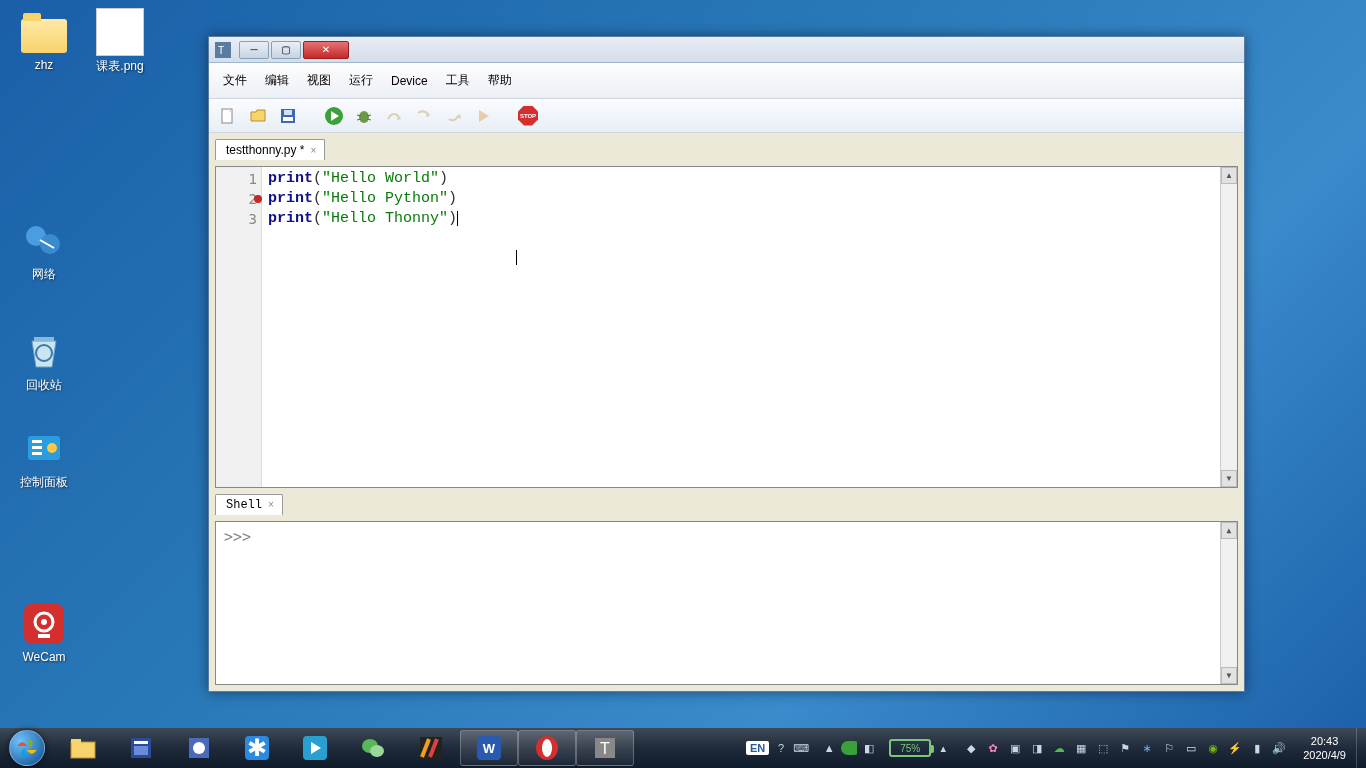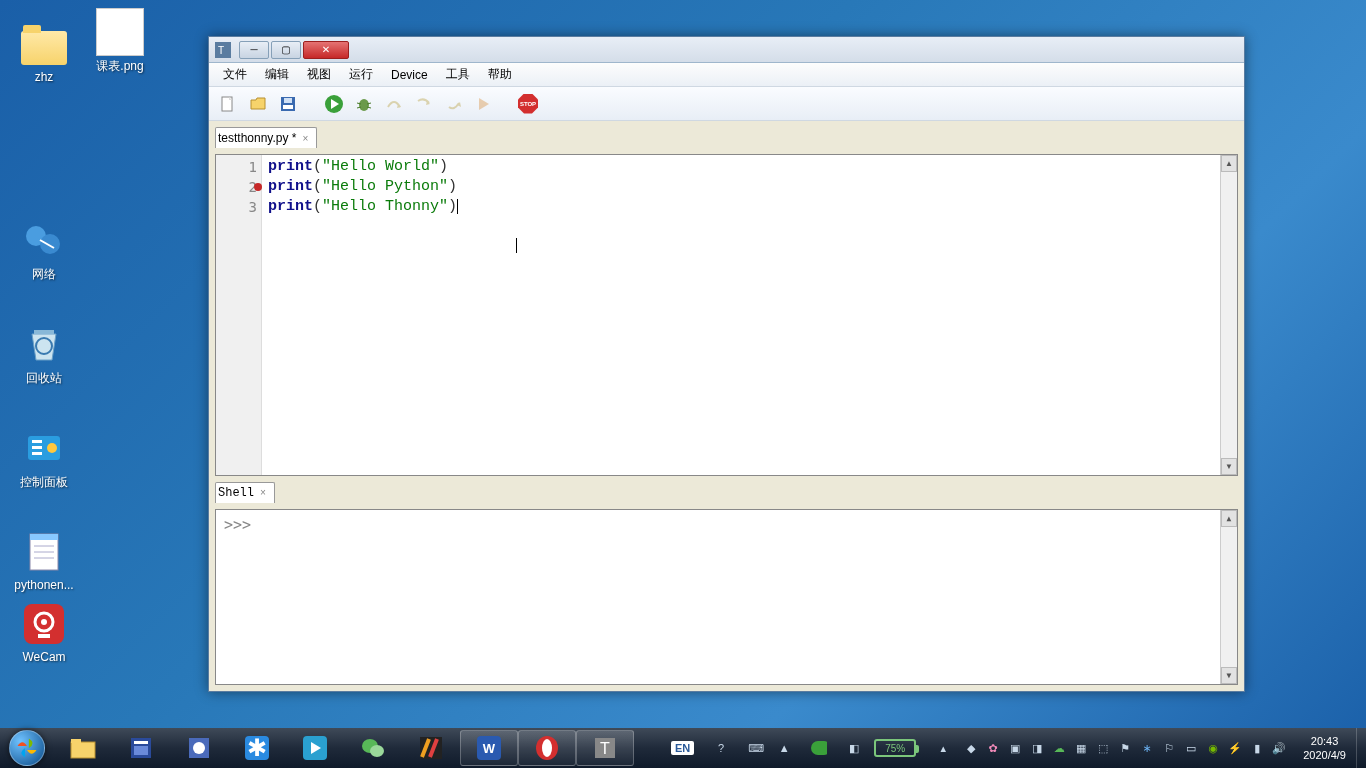--- a/index.html
+++ b/index.html
@@ -43,41 +43,41 @@
 .win-btn {
   width: 30px; height: 18px; margin-left: 2px;
   background: linear-gradient(#e8eef6,#c8d4e2);
   border: 1px solid #86a0b8; border-radius: 2px;
   display: flex; align-items:center; justify-content:center;
   font-size: 10px; cursor: pointer;
 }
 .win-btn.close { background: linear-gradient(#e57373,#c62828); color:#fff; width: 46px; border-color:#9c1f1f; }
 
 .menubar {
-  height: 24px; background: linear-gradient(#fdfdfd,#ebf0f6);
+  height: 36px; background: linear-gradient(#fdfdfd,#ebf0f6);
   display: flex; align-items: center; padding: 0 6px; gap: 2px;
   border-bottom: 1px solid #cfd8e2; font-size: 12px;
 }
 .menu-item { padding: 3px 8px; cursor: pointer; }
 
 .toolbar {
   height: 34px; background: linear-gradient(#fafcff,#e8eef6);
   display:flex; align-items:center; padding: 0 8px; gap: 8px;
   border-bottom: 1px solid #cfd8e2;
 }
 .tool-btn { width: 22px; height: 22px; display:flex; align-items:center; justify-content:center; cursor:pointer; }
 .tool-btn.disabled { opacity: 0.4; cursor: default; }
 .stop-sign { width: 20px; height: 20px; background: #d32f2f; clip-path: polygon(30% 0,70% 0,100% 30%,100% 70%,70% 100%,30% 100%,0 70%,0 30%); display:flex; align-items:center; justify-content:center; color:#fff; font-size:6px; font-weight:bold; }
 
 .body-area { flex:1; background:#ece9d8; padding: 6px; display:flex; flex-direction:column; gap:6px; overflow:hidden; }
 
 .tab-bar { display:flex; }
 .file-tab {
   background:#fff; border:1px solid #999; border-bottom:none;
-  padding: 3px 8px 3px 2px; font-size:12px; border-radius: 2px 2px 0 0;
+  padding: 3px 8px 3px 10px; font-size:12px; border-radius: 2px 2px 0 0;
   display:flex; align-items:center; gap:6px;
 }
 .tab-close { color:#888; font-size:10px; cursor:pointer; }
 
 .editor {
   flex: 0 0 322px; background:#fff; border:1px solid #888; display:flex; position:relative;
 }
 .gutter { width:46px; background:#f0f0f0; border-right:1px solid #ddd; padding-top:2px; }
 .line-row { height:20px; display:flex; align-items:center; justify-content:flex-end; padding-right:4px; position:relative; }
 .lineno { color:#888; font-family: Consolas, monospace; font-size:14px; }
@@ -113,85 +113,73 @@
 .pin-item svg, .pin-item .pi { width:28px; height:28px; }
 
 .task-item {
   width:58px; height:36px; margin-top:2px;
   background: linear-gradient(rgba(255,255,255,.18), rgba(255,255,255,.05));
   border:1px solid rgba(255,255,255,.25); border-radius:3px;
   display:flex; align-items:center; justify-content:center; cursor:pointer;
 }
 
 .tray { margin-left:auto; display:flex; align-items:center; height:40px; color:#fff; font-size:11px; }
-.tray-sec { display:flex; align-items:center; gap:19px; padding:0 6px; }
+.tray-sec { display:flex; align-items:center; gap:4px; padding:0 6px; }
 .battery { width:42px; height:18px; border:2px solid #7bc67b; border-radius:3px; position:relative; display:flex; align-items:center; justify-content:center; color:#7bc67b; font-size:10px; }
 .battery:after { content:""; position:absolute; right:-5px; top:4px; width:3px; height:8px; background:#7bc67b; border-radius:0 2px 2px 0; }
 .lang-badge { background:#fff; color:#2a5a9a; font-weight:bold; padding:1px 4px; border-radius:2px; font-size:11px; }
 .clock { text-align:center; padding:0 10px; line-height:14px; }
 
 .tray-ico { width:16px; height:16px; display:flex; align-items:center; justify-content:center; color:#c8d8e8; }
 </style>
 </head>
 <body>
 
 <div class="desktop">
-  <div class="desktop-icon" style="left:8px; top:20px">
+  <div class="desktop-icon" style="left:8px; top:8px">
     <div class="ico">
         <div class="folder-ico"></div>
       </div>
     <div class="lbl">zhz</div>
   </div>
   <div class="desktop-icon" style="left:84px; top:8px">
     <div class="ico image-file"></div>
     <div class="lbl">课表.png</div>
   </div>
   <div class="desktop-icon" style="left:8px; top:216px">
     <div class="ico net-ico">
       <svg viewBox="0 0 48 48">
           <circle cx="16" cy="20" r="10" fill="#4a9de0"></circle>
           <circle cx="30" cy="28" r="10" fill="#3a8ad0"></circle>
           <path d="M20 24 L34 32" stroke="#fff" stroke-width="2"></path>
         </svg>
     </div>
     <div class="lbl">网络</div>
   </div>
-  <div class="desktop-icon" style="left:8px; top:320px">
+  <div class="desktop-icon" style="left:8px; top:327px">
     <div class="ico recycle-ico">
       <svg viewBox="0 0 48 48">
           <path d="M12 14 L36 14 L32 40 L16 40 Z" fill="#cce4f0" stroke="#6aa0c8"></path>
           <rect x="14" y="10" width="20" height="4" fill="#88b8d8"></rect>
           <ellipse cx="24" cy="26" rx="8" ry="8" fill="none" stroke="#3a7ab0" stroke-width="2"></ellipse>
         </svg>
     </div>
     <div class="lbl">回收站</div>
   </div>
   <div class="desktop-icon" style="left:8px; top:424px">
     <div class="ico cpanel-ico">
       <svg viewBox="0 0 48 48">
           <rect x="8" y="12" width="32" height="24" rx="3" fill="#2a9de0"></rect>
           <rect x="12" y="16" width="10" height="3" fill="#fff"></rect>
           <rect x="12" y="22" width="10" height="3" fill="#fff"></rect>
           <rect x="12" y="28" width="10" height="3" fill="#fff"></rect>
           <circle cx="32" cy="24" r="5" fill="#ffc83d"></circle>
         </svg>
     </div>
     <div class="lbl">控制面板</div>
-  </div>
-  <div class="desktop-icon" style="left:8px; top:528px">
-    <div class="ico notepad-ico">
-      <svg viewBox="0 0 48 48">
-          <rect x="10" y="6" width="28" height="36" fill="#fff" stroke="#88a"></rect>
-          <rect x="10" y="6" width="28" height="6" fill="#88c8ff"></rect>
-          <line x1="14" y1="18" x2="34" y2="18" stroke="#aac"></line>
-          <line x1="14" y1="24" x2="34" y2="24" stroke="#aac"></line>
-          <line x1="14" y1="30" x2="34" y2="30" stroke="#aac"></line>
-        </svg>
-    </div>
-    <div class="lbl">pythonen...</div>
   </div>
   <div class="desktop-icon" style="left:8px; top:600px">
     <div class="ico wecam-ico">
       <svg viewBox="0 0 48 48">
           <rect x="4" y="4" width="40" height="40" rx="8" fill="#d32f2f"></rect>
           <circle cx="24" cy="22" r="9" fill="none" stroke="#fff" stroke-width="3"></circle>
           <circle cx="24" cy="22" r="3" fill="#fff"></circle>
           <rect x="18" y="34" width="12" height="4" fill="#fff"></rect>
         </svg>
     </div>

